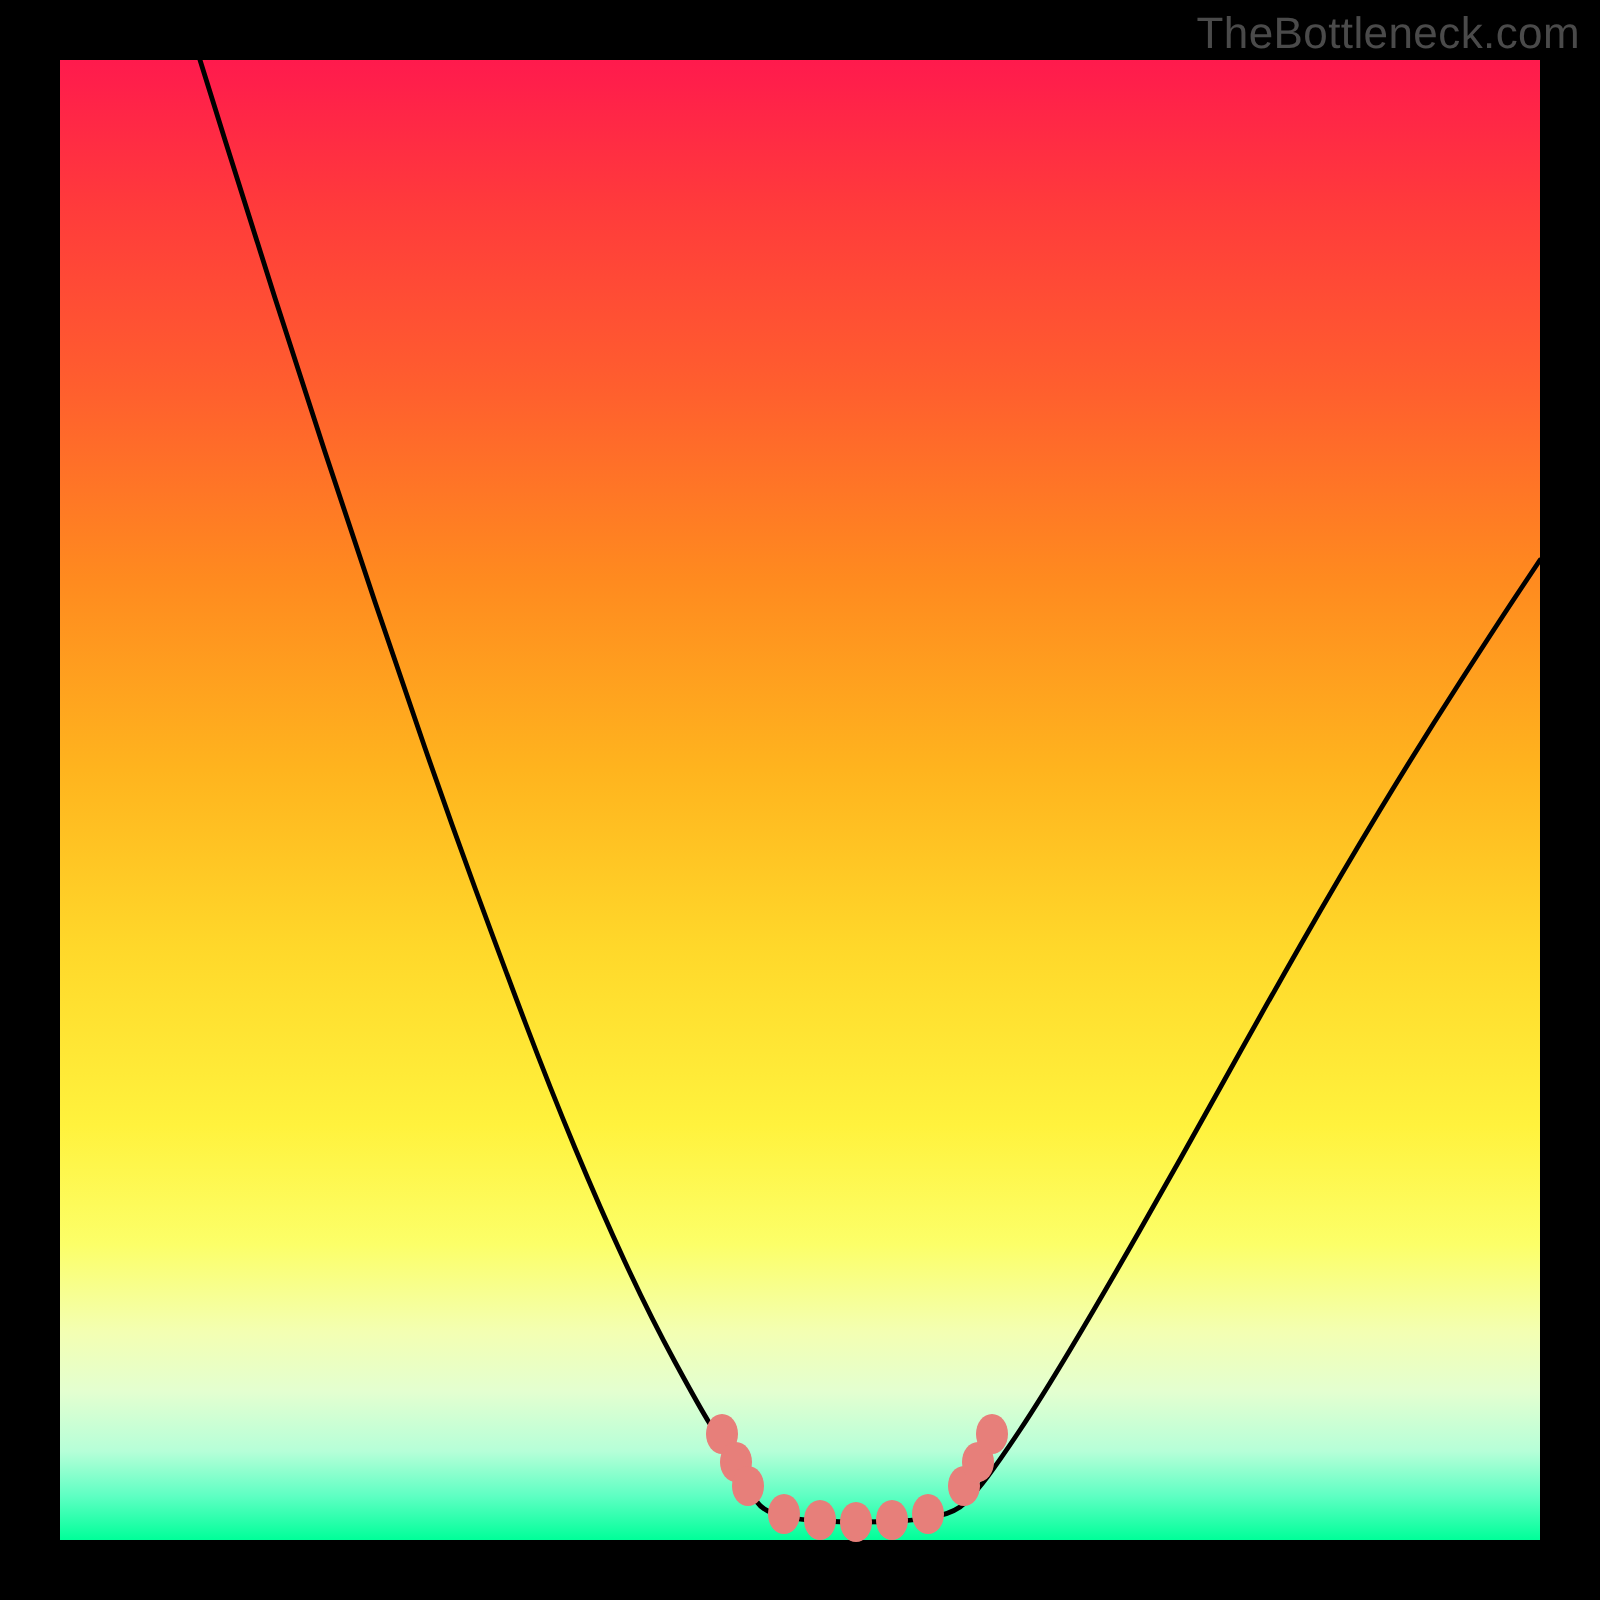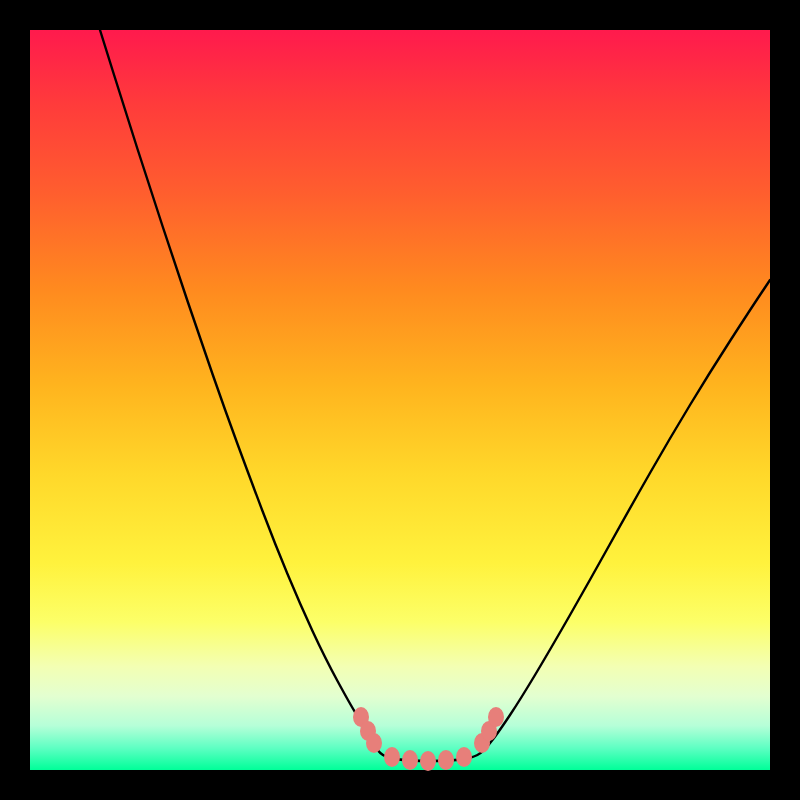--- a/index.html
+++ b/index.html
@@ -59,20 +59,21 @@
   }
   .marker {
     fill: #e77f7a;
     stroke: none;
   }
 </style>
 </head>
 <body>
 
 <div class="frame">
+  <div class="watermark">TheBottleneck.com</div>
 
   <div class="plot-area">
     <svg class="curve" viewBox="0 0 740 740">
       <g id="curve-group" stroke="#000" stroke-width="2.4" fill="none" stroke-linecap="round" stroke-linejoin="round">
           <path d="M 70 0 Q 70 0 82.5 40 Q 95 80 107.5 119 Q 120 158 132.5 196 Q 145 234 157.5 271 Q 170 308 182.5 344 Q 195 380 207.5 414 Q 220 448 232.5 481 Q 245 514 257.5 544 Q 270 574 282.5 601 Q 295 628 307.5 651 Q 320 674 325 682 Q 330 690 334 697 Q 338 704 341.5 710 Q 345 716 348.5 721 Q 352 726 361 728 Q 370 730 380 730.5 Q 390 731 400 731 Q 410 731 420 730.5 Q 430 730 439 728 Q 448 726 453 721 Q 458 716 464 708 Q 470 700 480 685 Q 490 670 505 645 Q 520 620 540 585 Q 560 550 580 514 Q 600 478 620 443 Q 640 408 660 375 Q 680 342 700 311 Q 720 280 730 265 T 740 250"></path>
         </g>
       <g id="marker-group">
           <ellipse cx="331" cy="687" rx="8" ry="10" class="marker" fill="#e77f7a"></ellipse>
           <ellipse cx="338" cy="701" rx="8" ry="10" class="marker" fill="#e77f7a"></ellipse>
           <ellipse cx="344" cy="713" rx="8" ry="10" class="marker" fill="#e77f7a"></ellipse>

